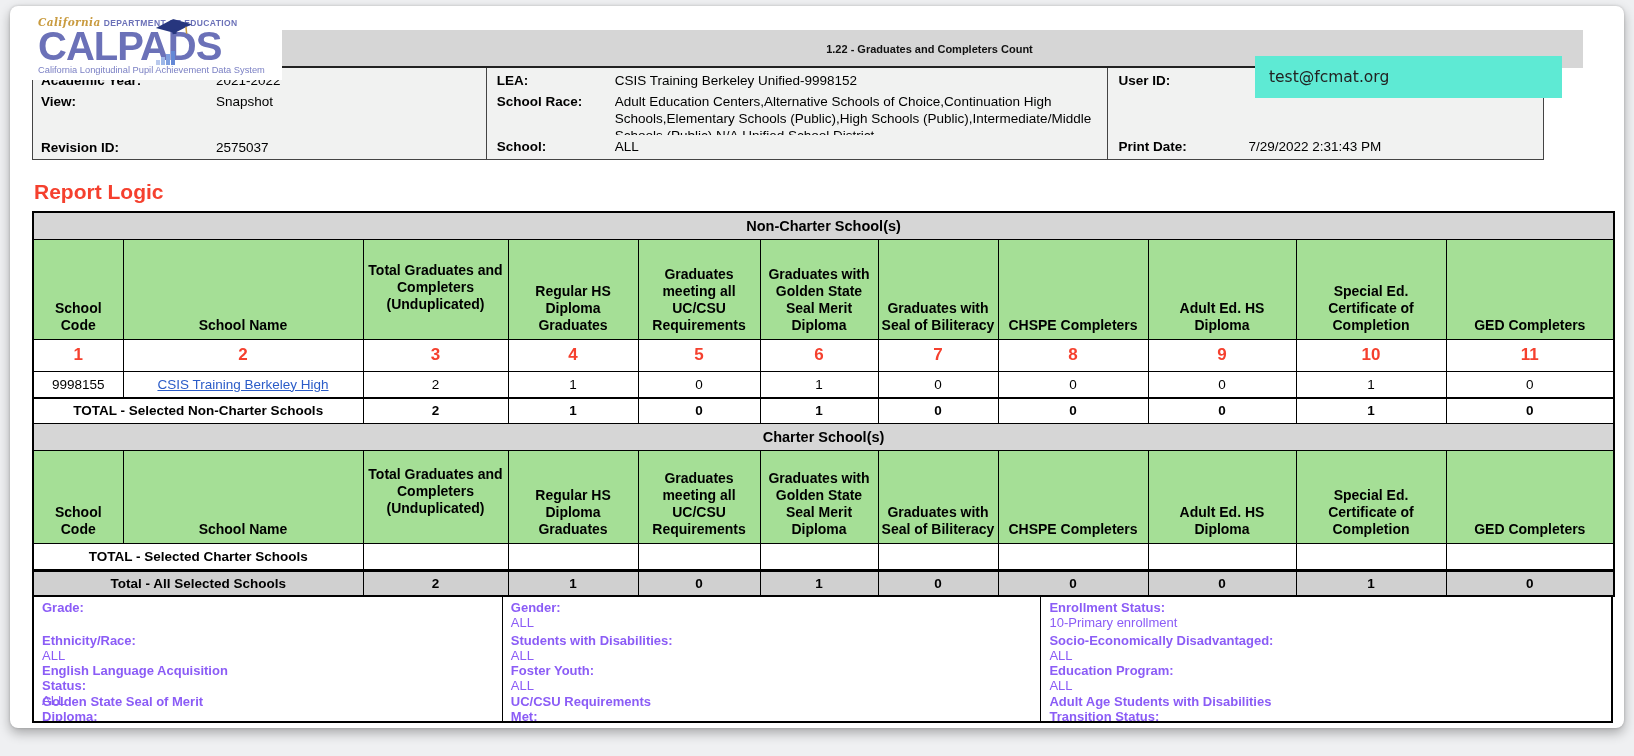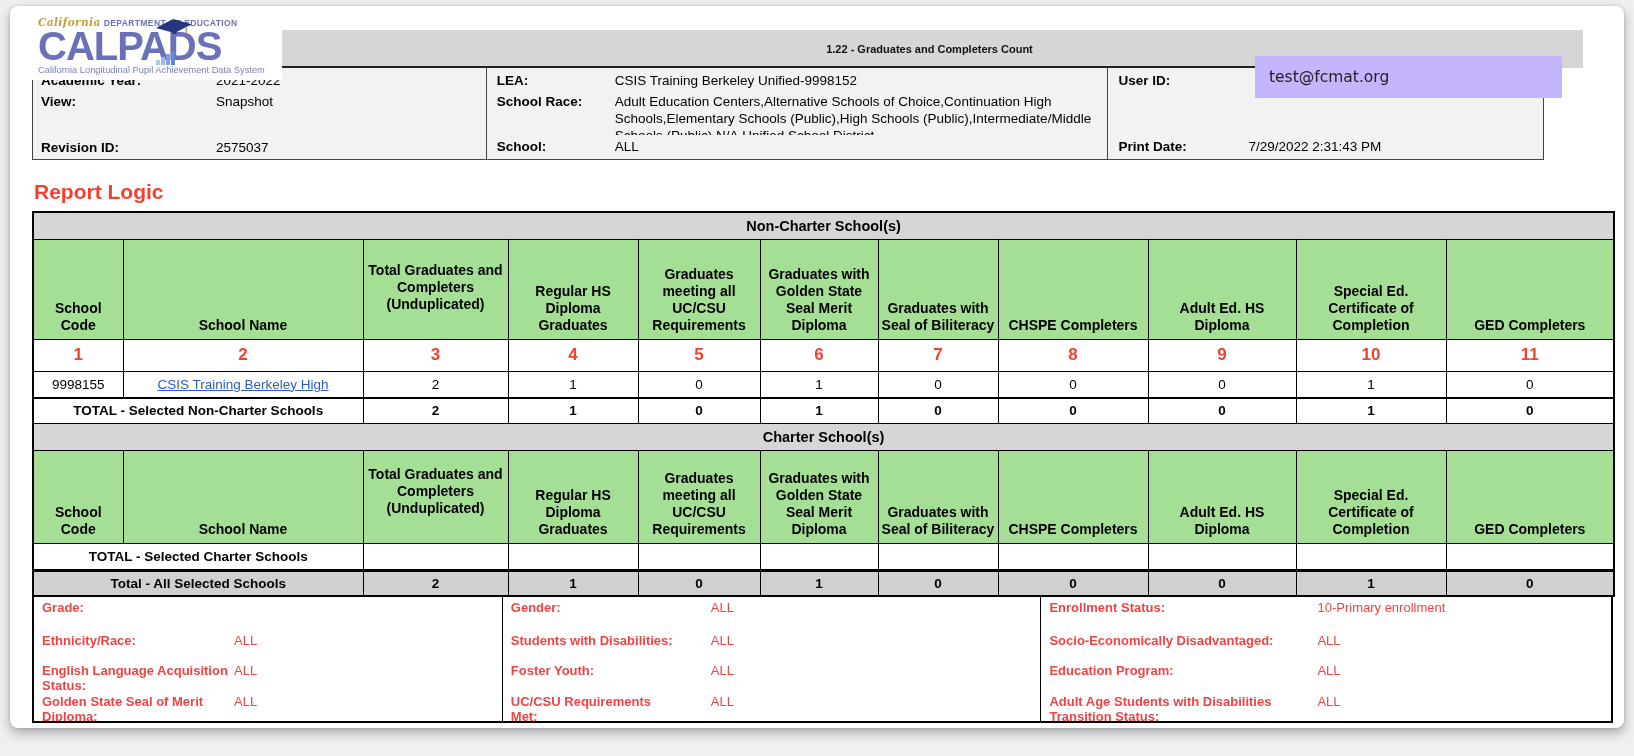--- a/index.html
+++ b/index.html
@@ -25,21 +25,21 @@
   .info { position:absolute; left:22px; top:60px; width:1512px; height:94px; background:#f1f2f1;
           border:1px solid #444; border-top:2px solid #222; display:flex; }
   .info-col { position:relative; height:100%; border-right:1px solid #444; }
   .info-col.c1 { width:475px; } .info-col.c2 { width:650px; } .info-col.c3 { width:456px; border-right:none; }
   .irow { position:absolute; display:flex; font-size:13.5px; line-height:17px; color:#000; }
   .ilabel { font-weight:bold; flex-shrink:0; }
   .c1 .irow { left:8px; right:6px; }  .c1 .ilabel { width:175px; }
   .c2 .irow { left:10px; right:6px; } .c2 .ilabel { width:118px; }
   .c3 .irow { left:11px; right:6px; } .c3 .ilabel { width:130px; }
   .ival.clip2 { height:42px; overflow:hidden; width:505px; }
-  .uid-overlay { position:absolute; left:1245px; top:50px; width:307px; height:42px; background:#c4b5fd; z-index:4;
+  .uid-overlay { position:absolute; left:1245px; top:50px; width:307px; height:42px; background:#5eead4; z-index:4;
                  display:flex; align-items:center; padding-left:14px;
                  font-family:"DejaVu Sans", sans-serif; font-size:15.5px; color:#222; }
 
   
   .report-logic { position:absolute; left:24px; top:174px; font-size:21px; font-weight:bold; color:var(--accent_red,#f5402e); }
 
   
   .content { position:absolute; left:22px; top:205px; width:1581px; }
   table.main { width:1581px; border-collapse:collapse; table-layout:fixed; color:#000; }
   table.main td { border:1px solid #000; text-align:center; padding:0 3px; font-size:13.5px; overflow:hidden; }
@@ -53,21 +53,21 @@
   tr.datarow td { height:27px; }
   tr.totalrow td { font-weight:bold; height:25px; border-top:2px solid #000; }
   tr.ctotalrow td { font-weight:bold; height:27px; }
   tr.grandrow td { background:#d0d0d0; font-weight:bold; height:26px; border-top:3px solid #000; }
   a.school-link { color:var(--link_blue,#2b5cc8); text-decoration:underline; cursor:pointer; }
 
   
   .filters { width:1581px; height:126px; border:2px solid #000; border-top:none; overflow:hidden; display:flex; background:#fff; }
   .fcol { position:relative; height:100%; border-right:1px solid #000; }
   .fcol.f1 { width:470px; } .fcol.f2 { width:540px; } .fcol.f3 { width:571px; border-right:none; }
-  .frow { position:absolute; left:8px; right:4px; display:flex; font-size:13px; line-height:15px; color:#ef4444; }
+  .frow { position:absolute; left:8px; right:4px; display:flex; font-size:13px; line-height:15px; color:#8b5cf6;flex-direction:column; }
   .flabel { font-weight:bold; flex-shrink:0; }
   .f1 .flabel { width:192px; } .f2 .flabel { width:200px; } .f3 .flabel { width:268px; }
   .flabel.narrow-inner span { display:block; width:150px; }
   .r1 { top:3px; } .r2 { top:36px; } .r3 { top:66px; } .r4 { top:97px; }
 </style>
 </head>
 <body>
 
 <div class="page">
   <div class="card">

